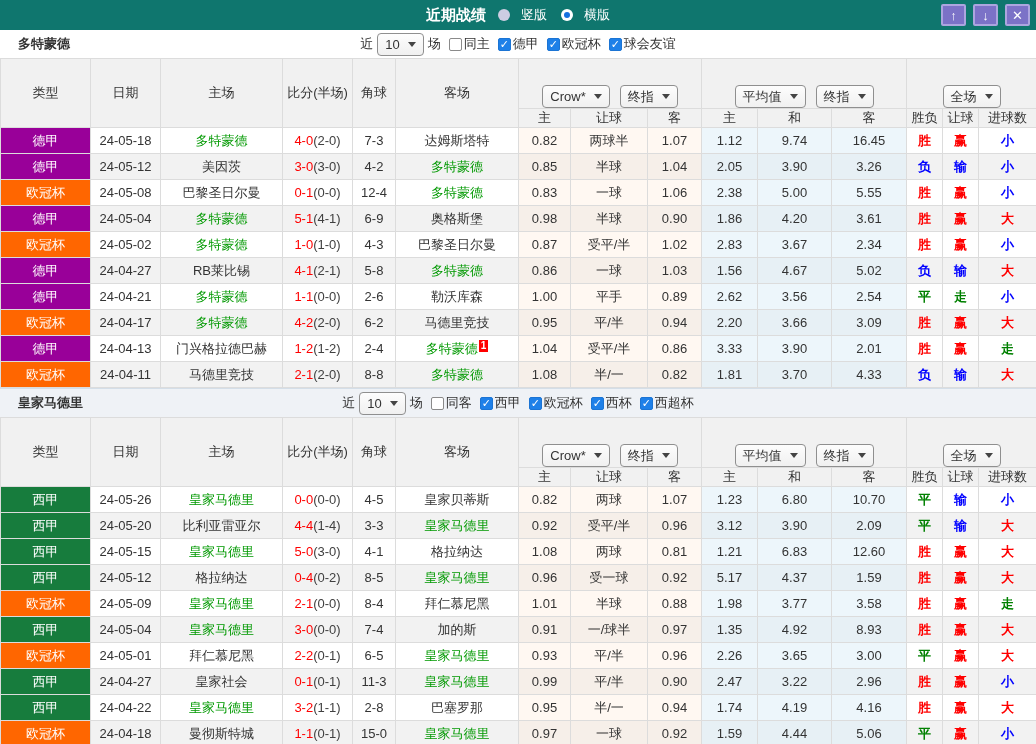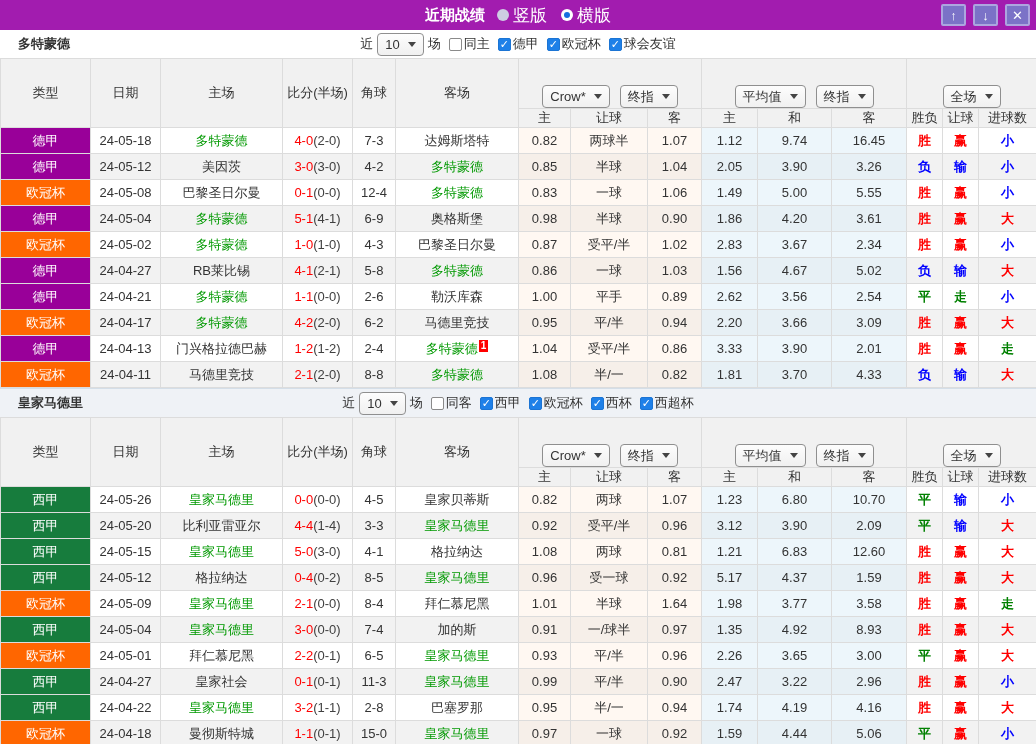--- a/index.html
+++ b/index.html
@@ -8,33 +8,33 @@
     font-family:"Liberation Sans","DejaVu Sans",sans-serif;
     font-size:13px;
     color:#333;
     background:#fff;
   }
   .window{width:1036px;}
 
   
   .titlebar{
     height:30px;
-    background:#a21caf;
+    background:#0f766e;
     position:relative;
     display:flex;
     align-items:center;
   }
   .titlebar-center{
     position:absolute;left:0;right:0;top:0;bottom:0;
     display:flex;align-items:center;justify-content:center;gap:12px;
     color:#fff;
   }
   .tb-title{font-weight:bold;font-size:15px;}
   .radio-group{display:flex;align-items:center;gap:14px;}
-  .radio-opt{display:flex;align-items:center;gap:4px;font-size:17px;color:#fff;cursor:pointer;}
+  .radio-opt{display:flex;align-items:center;gap:11px;font-size:13px;color:#fff;cursor:pointer;}
   .radio{width:12px;height:12px;border-radius:50%;display:inline-flex;align-items:center;justify-content:center;}
   .radio.off{background:#CDCDE2;}
   .radio.on{background:#fff;}
   .radio.on::after{content:"";width:6px;height:6px;border-radius:50%;background:#1670E0;}
   .tb-buttons{
     position:absolute;right:6px;top:4px;
     display:flex;gap:7px;
   }
   .win-btn{
     width:25px;height:22px;
@@ -280,21 +280,21 @@
             <tr class="odd">
               <td class="league" style="background:#FF6600">欧冠杯</td>
               <td>24-05-08</td>
               <td class="team ">巴黎圣日尔曼</td>
               <td><span class="s-main">0-1</span><span class="s-half">(0-0)</span></td>
               <td>12-4</td>
               <td class="team focus">多特蒙德</td>
               <td class="oddsc">0.83</td>
               <td class="oddsc">一球</td>
               <td class="oddsc">1.06</td>
-              <td class="avgc">1.49</td>
+              <td class="avgc">2.38</td>
               <td class="avgc">5.00</td>
               <td class="avgc">5.55</td>
               <td class="res r">胜</td>
               <td class="res r">赢</td>
               <td class="res b">小</td>
             </tr>
             <tr class="even">
               <td class="league" style="background:#990099">德甲</td>
               <td>24-05-04</td>
               <td class="team focus">多特蒙德</td>
@@ -591,21 +591,21 @@
             </tr>
             <tr class="odd">
               <td class="league" style="background:#FF6600">欧冠杯</td>
               <td>24-05-09</td>
               <td class="team focus">皇家马德里</td>
               <td><span class="s-main">2-1</span><span class="s-half">(0-0)</span></td>
               <td>8-4</td>
               <td class="team ">拜仁慕尼黑</td>
               <td class="oddsc">1.01</td>
               <td class="oddsc">半球</td>
-              <td class="oddsc">1.64</td>
+              <td class="oddsc">0.88</td>
               <td class="avgc">1.98</td>
               <td class="avgc">3.77</td>
               <td class="avgc">3.58</td>
               <td class="res r">胜</td>
               <td class="res r">赢</td>
               <td class="res g">走</td>
             </tr>
             <tr class="even">
               <td class="league" style="background:#177C3D">西甲</td>
               <td>24-05-04</td>

